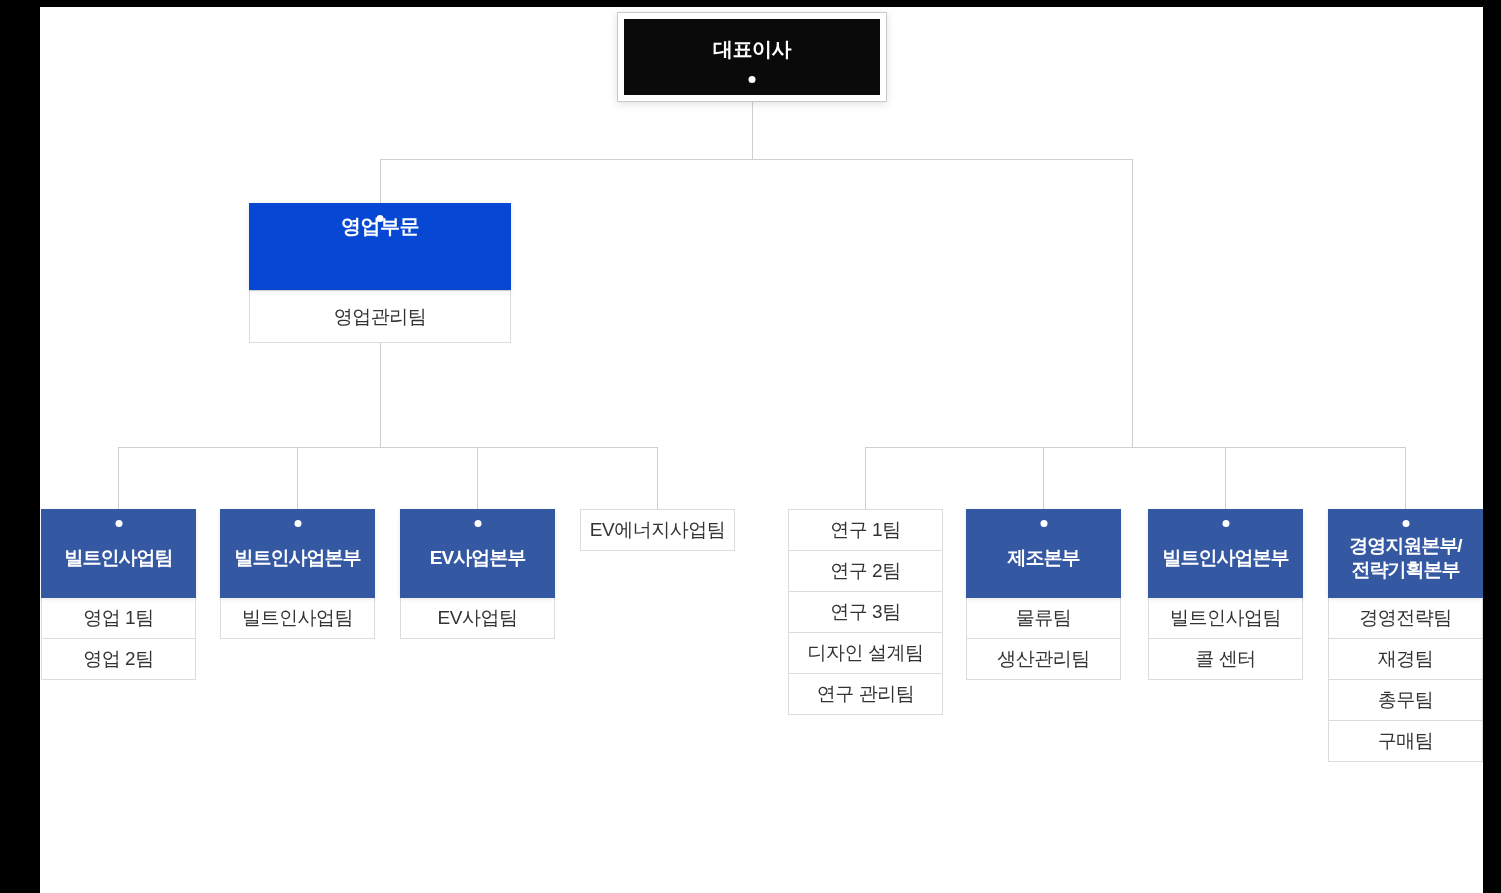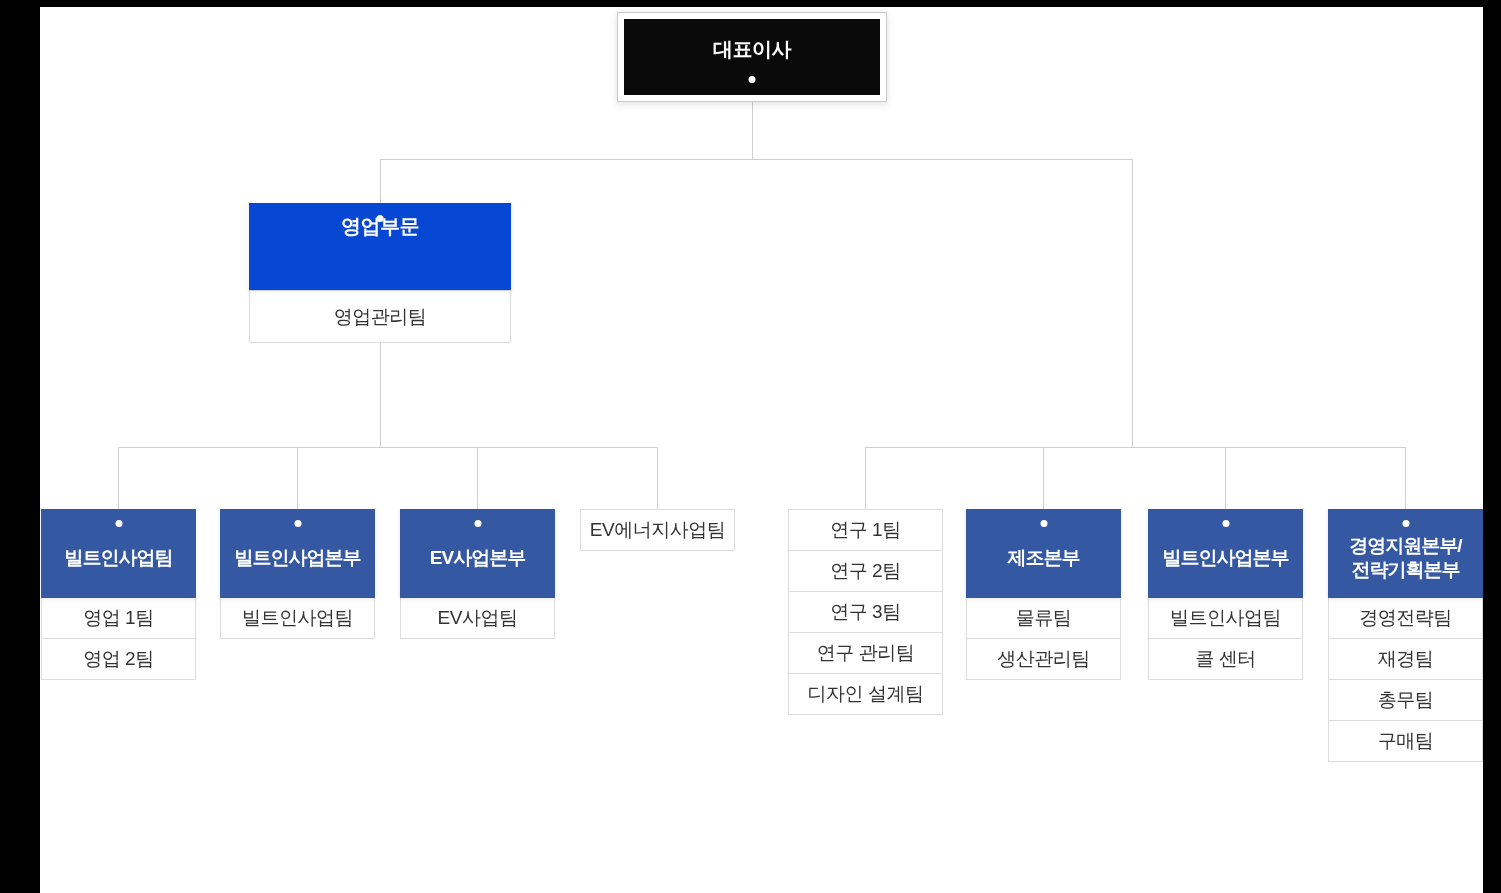--- a/index.html
+++ b/index.html
@@ -161,24 +161,24 @@
       <div class="team-cell">
           <span>연구 1팀</span>
         </div>
       <div class="team-cell">
           <span>연구 2팀</span>
         </div>
       <div class="team-cell">
           <span>연구 3팀</span>
         </div>
       <div class="team-cell">
+          <span>디자인 설계팀</span>
+        </div>
+      <div class="team-cell">
           <span>연구 관리팀</span>
-        </div>
-      <div class="team-cell">
-          <span>디자인 설계팀</span>
         </div>
     </div>
 
     <div class="dept-col" style="left:926px">
       <div class="dept-head">
         <span class="dot"></span>
         <span class="dept-title">제조본부</span>
       </div>
       <div class="team-cell">
           <span>물류팀</span>

